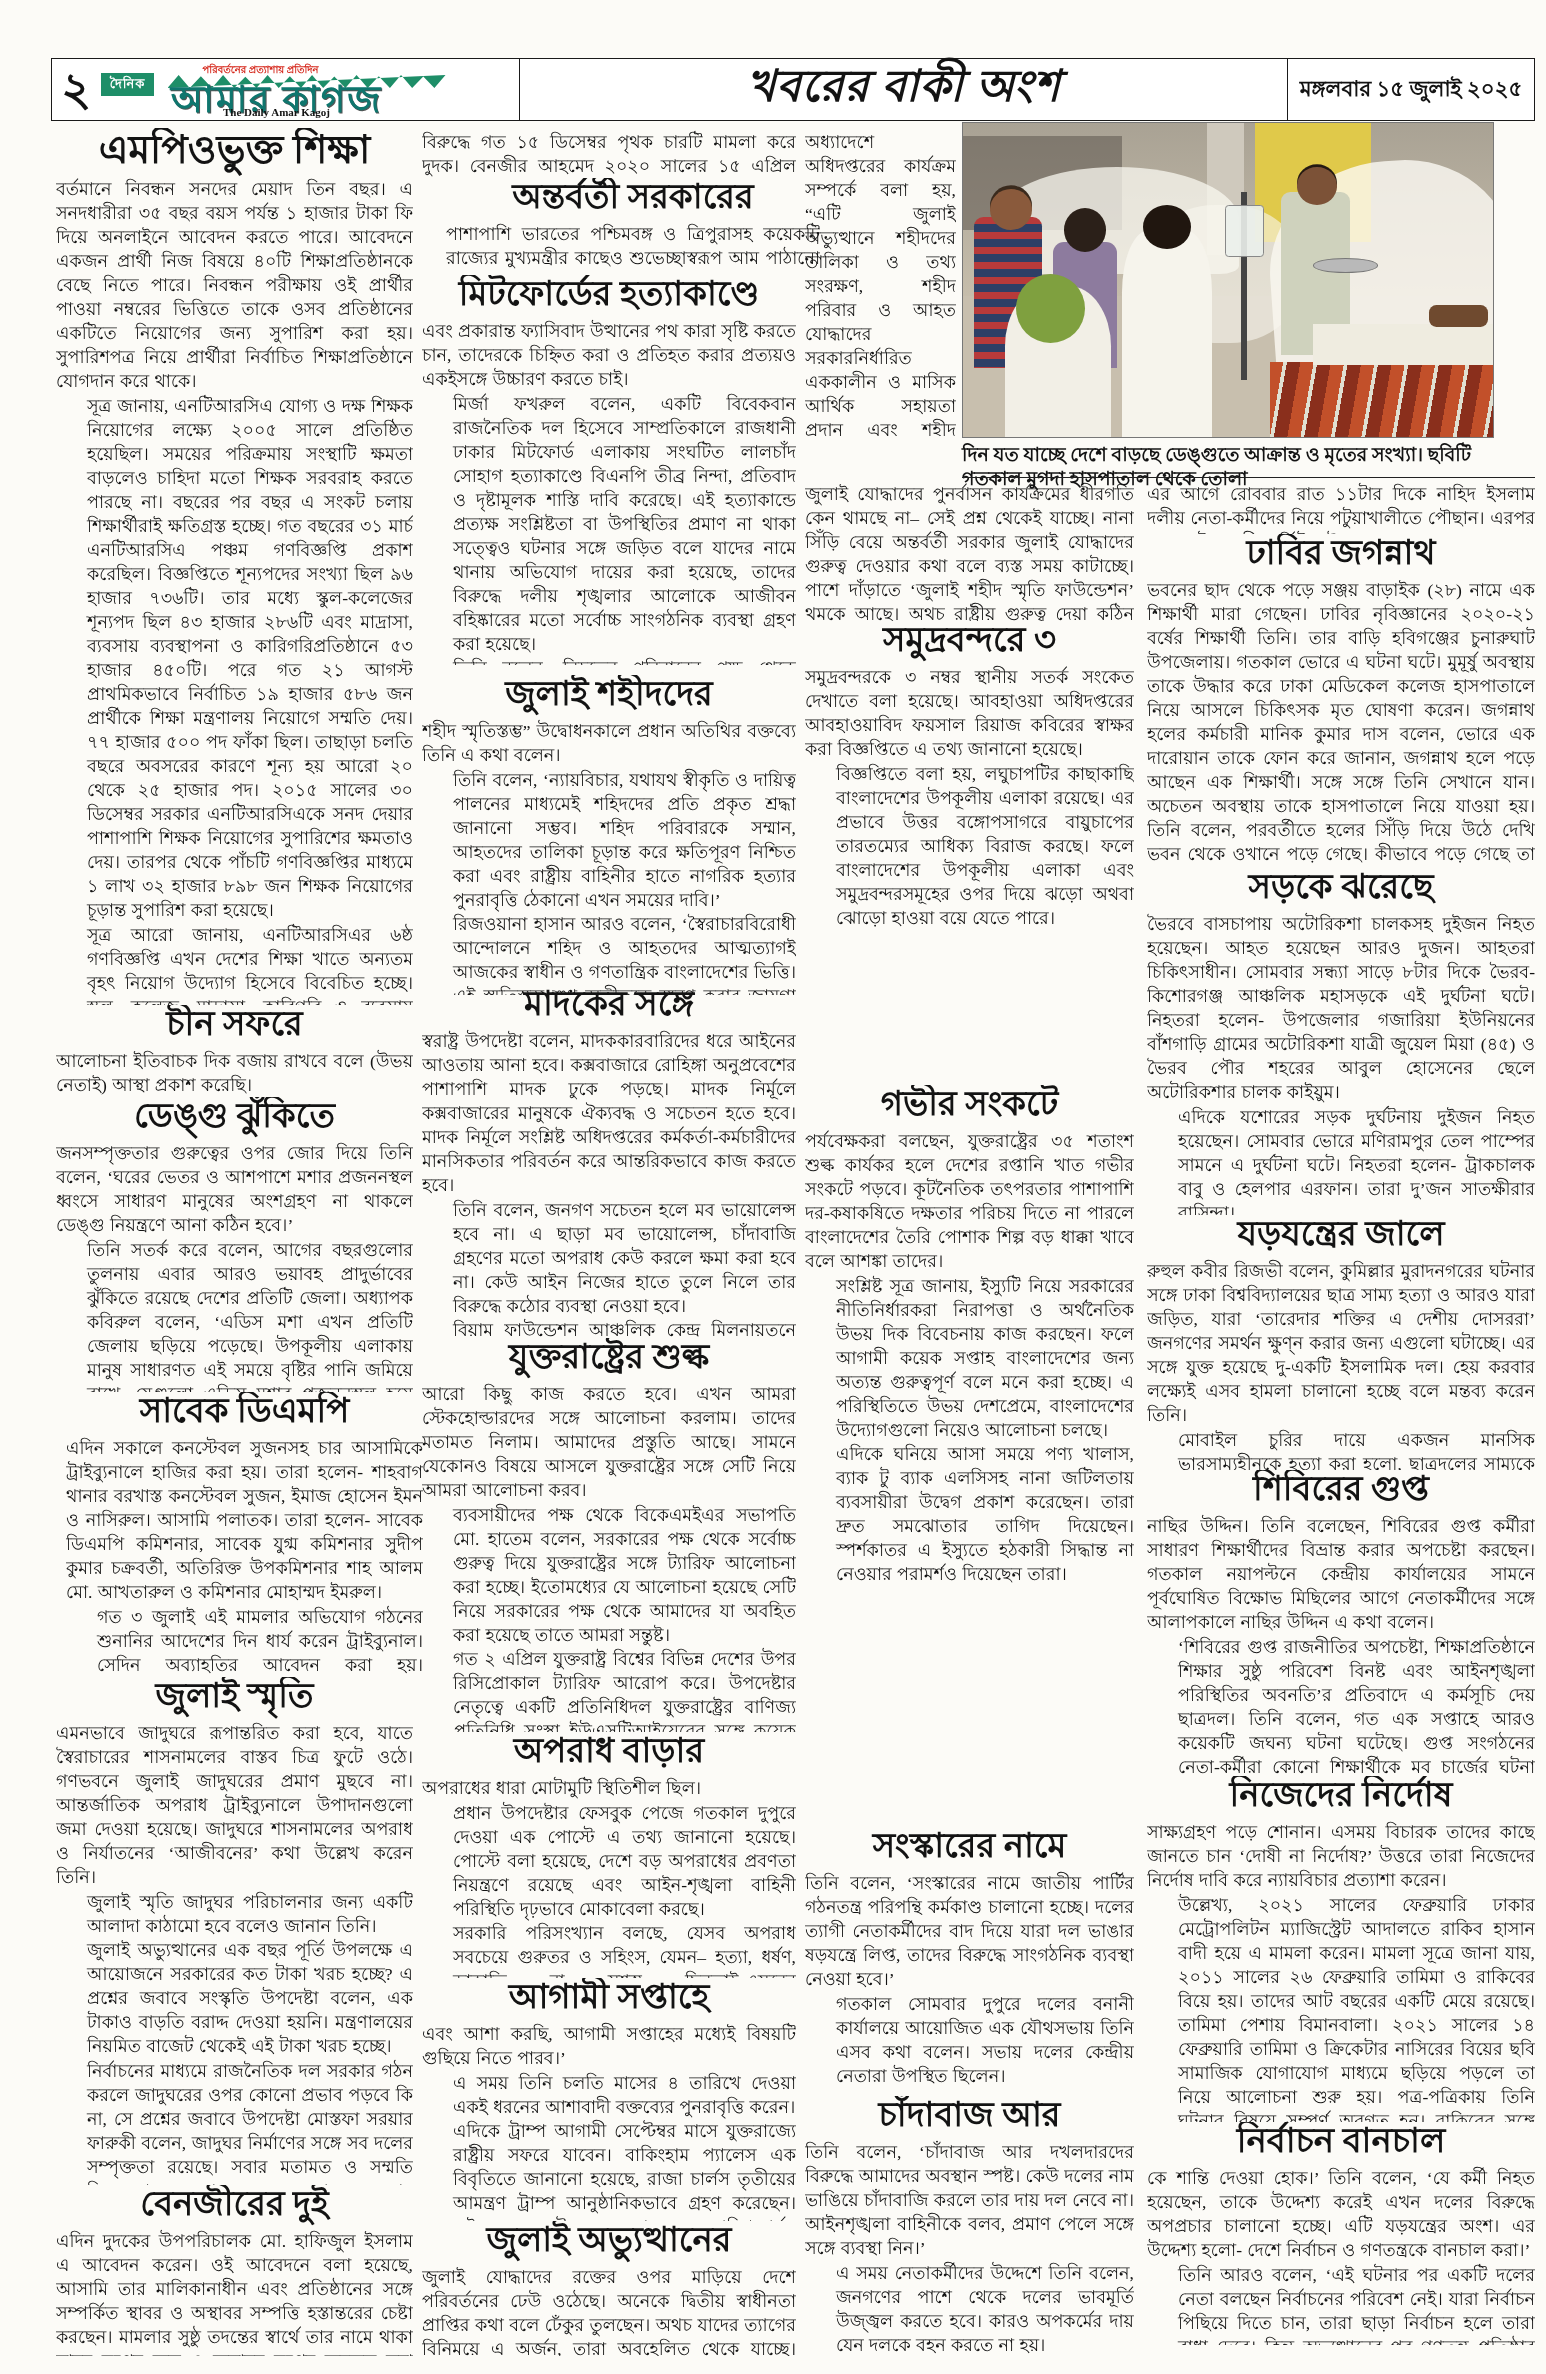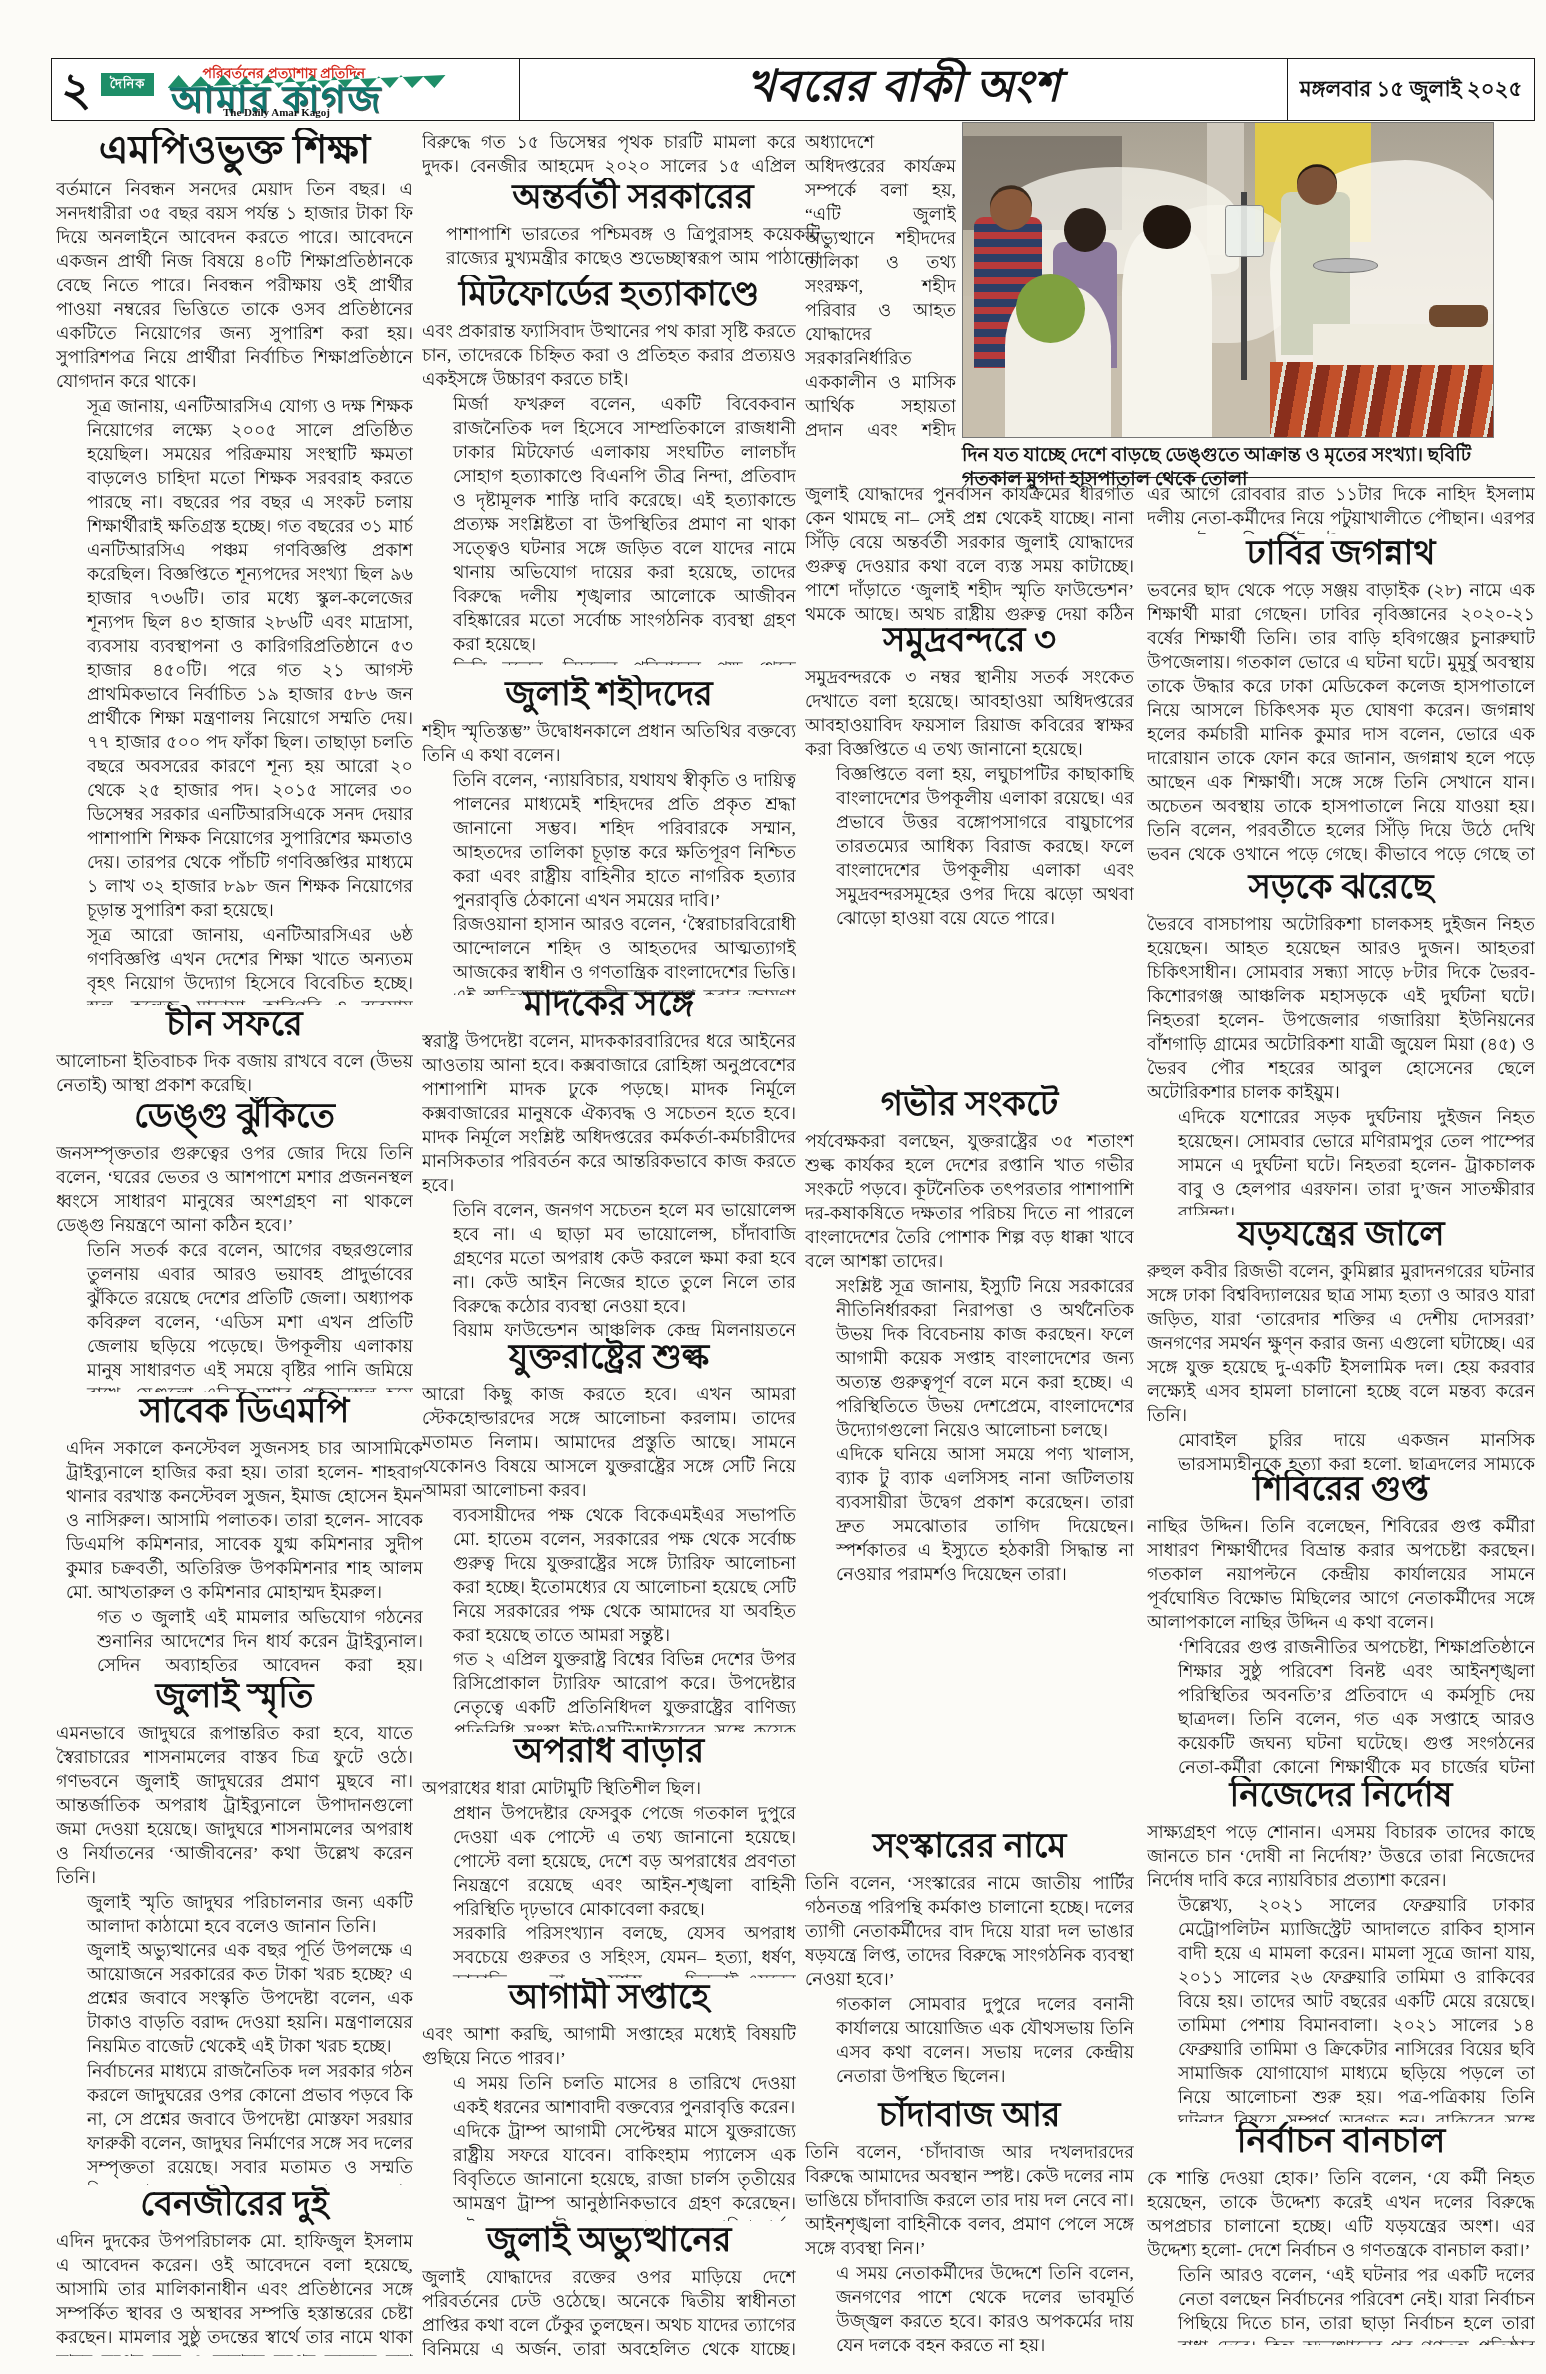--- a/index.html
+++ b/index.html
@@ -6,21 +6,21 @@
   .page{position:relative;width:1546px;height:2375px;margin:0 auto;background:#fcfbf7;
         font-family:"Liberation Serif","DejaVu Serif",serif;color:#131313;overflow:hidden;}
   
   .header-box{position:absolute;left:51px;top:58px;width:1482px;height:61px;
               border:1.9px solid #1a1a1a;display:flex;align-items:stretch;background:#fff;}
   .mast-cell{width:468px;border-right:1.9px solid #1a1a1a;display:flex;align-items:center;padding:1.9px 7.4px;box-sizing:border-box;}
   .title-cell{flex:1;border-right:1.9px solid #1a1a1a;display:flex;align-items:center;justify-content:center;font-style:italic;}
   .date-cell{width:246px;display:flex;align-items:center;justify-content:center;}
   .page-number{font-size:46px;font-weight:700;line-height:1;margin:0 9.3px 0 1.9px;}
   .logo-block{position:relative;flex:1;height:100%;}
-  .logo-tagline{position:absolute;top:0.9px;left:102px;font-size:14px;color:#d62b1f;font-weight:700;white-space:nowrap;font-family:Liberation Serif, serif;}
+  .logo-tagline{position:absolute;top:0.9px;left:102px;font-size:10px;color:#d62b1f;font-weight:700;white-space:nowrap;font-family:Liberation Serif, serif;}
   .logo-daily{position:absolute;top:12px;left:0;background:#1e8e68;color:#fff;font-size:13px;font-weight:700;
               padding:0.9px 9.3px;letter-spacing:0.9px;}
   .logo-zigzag{position:absolute;top:14px;left:67px;width:278px;height:13px;background:#1e8e68;
                clip-path:polygon(0 100%,4% 0,8% 100%,12% 10%,16% 100%,20% 0,24% 100%,28% 15%,32% 100%,36% 0,40% 100%,44% 10%,48% 100%,52% 0,56% 100%,60% 12%,64% 100%,68% 0,72% 100%,76% 10%,80% 100%,84% 0,88% 100%,92% 12%,96% 100%,100% 0);}
   .logo-title{position:absolute;top:20.4px;left:0;width:352px;text-align:center;font-size:37px;line-height:1;
               font-weight:900;letter-spacing:1.9px;color:#0f766e;text-shadow:0.9px 0.9px 0 #555;white-space:nowrap;}
   .logo-sub{position:absolute;bottom:0px;left:0;width:352px;text-align:center;font-size:11px;font-weight:700;}
   .section-title{font-size:44px;font-weight:700;letter-spacing:0.9px;}
   .date-text{font-size:21.3px;font-weight:700;white-space:nowrap;}
   

